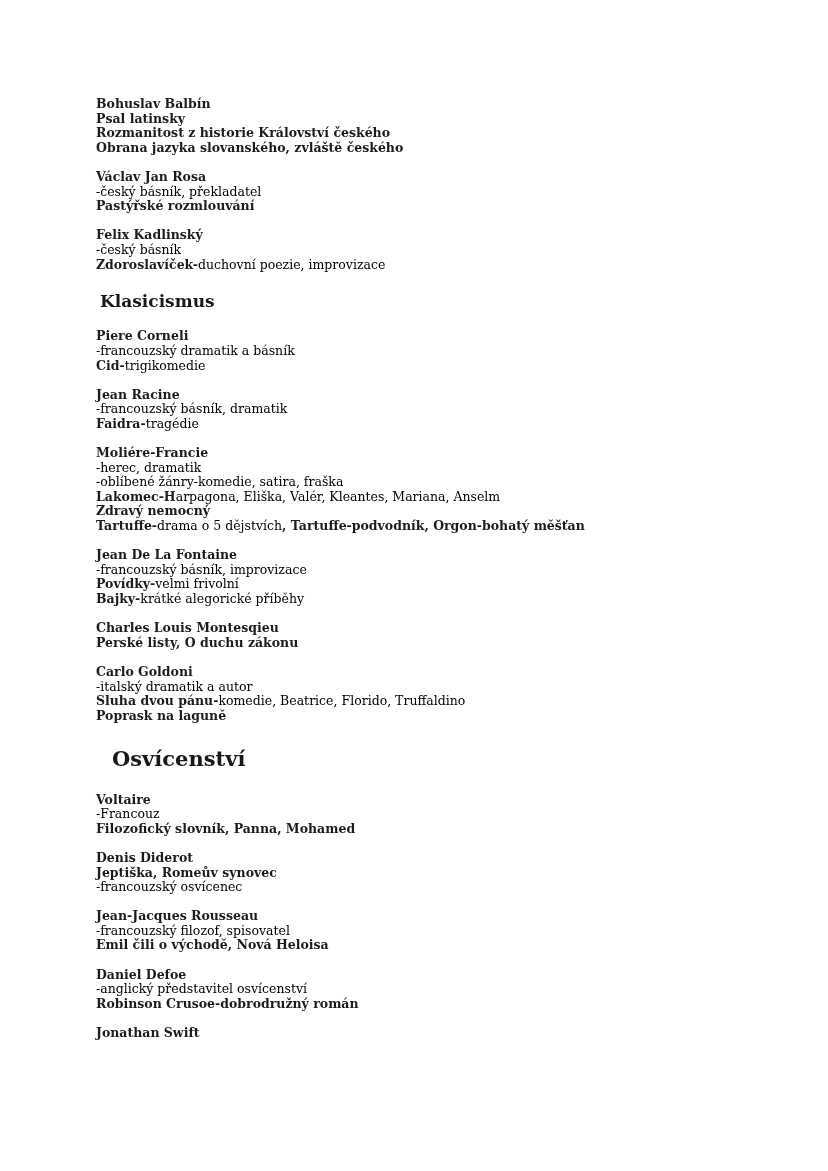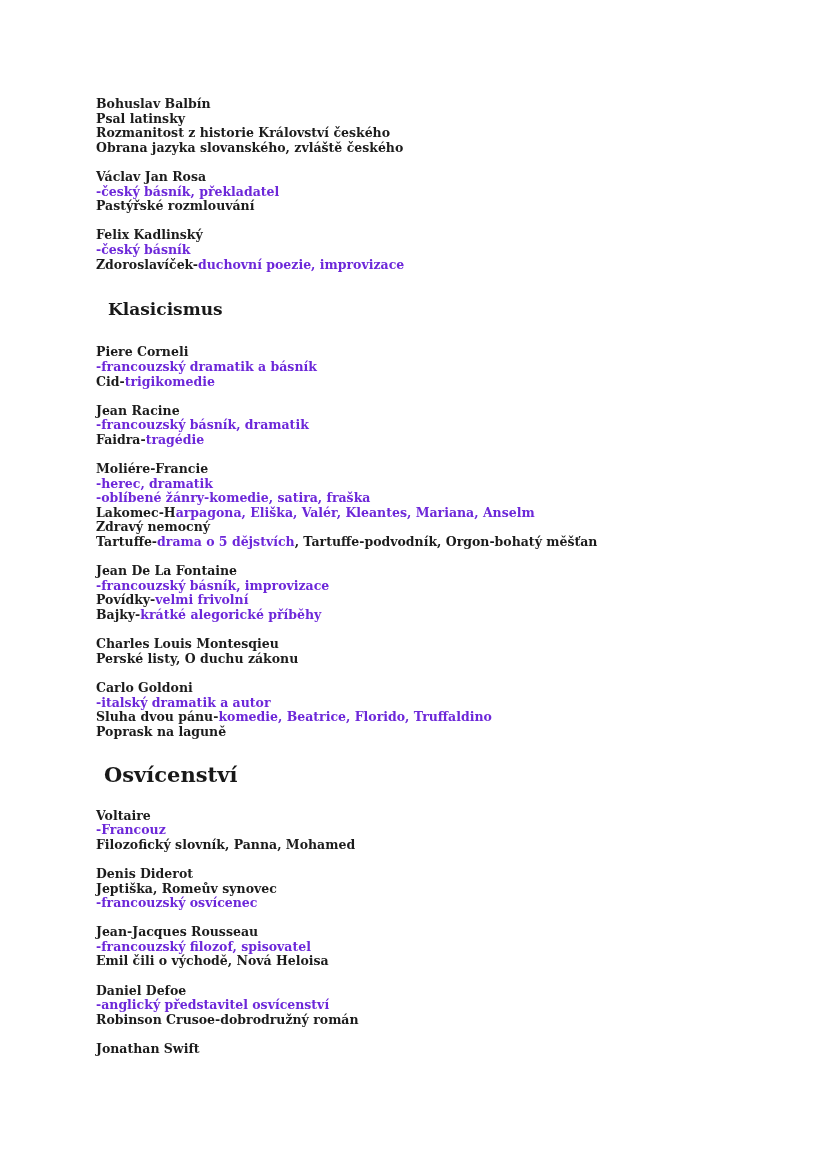--- a/index.html
+++ b/index.html
@@ -17,36 +17,36 @@
     overflow: hidden;
     font-family: "DejaVu Serif", "Liberation Serif", serif;
   }
   .doc-body { width: 100%; }
   .line {
     font-size: 12.5px;
     line-height: 14.6px;
     color: #333333;
     white-space: pre-wrap;
   }
-  .line .run { font-weight: 700; color: #6d28d9; }
+  .line .run { font-weight: 400; color: #000000; }
   .line .run.bold { font-weight: 700; color: #1c1c1c; }
   .blank { min-height: 14.6px; }
   .heading2 {
     font-size: 17px;
     line-height: 20px;
     font-weight: 700;
     color: #191919;
-    margin: 12px;
+    margin: 4px;
   }
   .heading1 {
     font-size: 21px;
     line-height: 26px;
     font-weight: 700;
     color: #191919;
-    margin: 8px 0 6px 8px;
+    margin: 8px 0 6px 16px;
   }
 </style>
 </head>
 <body>
 
 <div class="page">
   <div class="doc-body">
       <div class="line"><span class="run bold">Bohuslav Balbín</span></div>
       <div class="line"><span class="run bold">Psal latinsky</span></div>
       <div class="line"><span class="run bold">Rozmanitost z historie Království českého</span></div>

